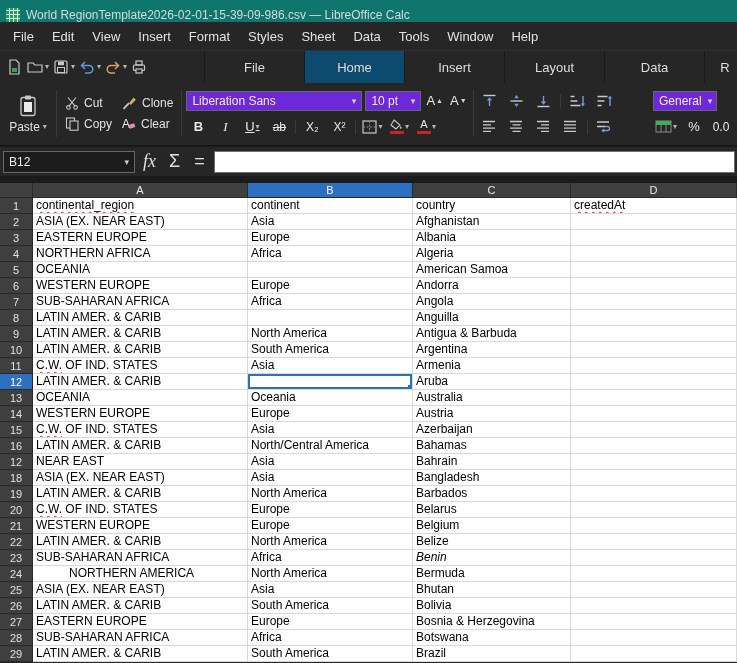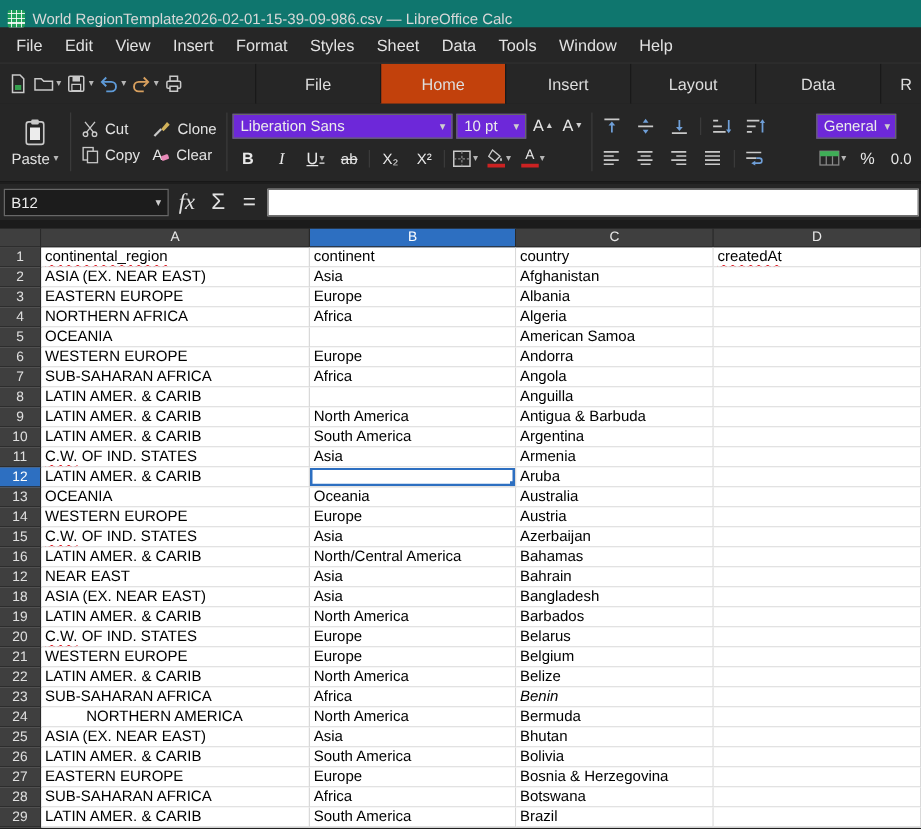--- a/index.html
+++ b/index.html
@@ -20,21 +20,21 @@
   .menubar { height:28px; background:#262626; display:flex; align-items:center; padding:0 4px; }
   .menu-item { padding:4px 9px; font-size:13px; color:#e2e2e2; border-radius:3px; }
   
   .ribbon-row1 { height:33px; background:#262626; border-top:1px solid #313131; display:flex; box-sizing:border-box; }
   .quick-icons { width:196px; display:flex; align-items:center; gap:1px; padding:0 4px; }
   .qbtn { display:flex; align-items:center; padding:2px 1px; }
   .caret { font-size:8px; color:#b5b5b5; line-height:1; margin-left:1px; }
   .tabs { flex:1; display:flex; overflow:hidden; }
   .rtab { width:100px; flex:none; display:flex; align-items:center; justify-content:center;
     font-size:13px; color:#dedede; background:#262626; border-left:1px solid #191919; box-sizing:border-box; }
-  .rtab.active { background:#c2410c; }
+  .rtab.active { background:#0c4a6e; }
   .rtab:last-child { width:41px; border-right:none; }
   
   .ribbon-row2 { height:63px; background:#262626; border-bottom:1px solid #141414;
     display:flex; align-items:stretch; gap:2px; padding:2px 4px 3px 4px; box-sizing:border-box; }
   .vsep { width:1px; background:#3a3a3a; margin:5px 2px; }
   .grp-paste { width:48px; display:flex; flex-direction:column; align-items:center; justify-content:center; gap:2px; }
   .grp-paste .lbl { font-size:12px; color:#e2e2e2; display:flex; align-items:center; gap:2px; }
   .stack { display:flex; flex-direction:column; justify-content:center; gap:5px; }
   .tool-row { display:flex; align-items:center; gap:5px; font-size:12px; color:#e2e2e2; padding:1px 4px; }
   .col-grp { display:flex; flex-direction:column; justify-content:center; gap:4px; }

